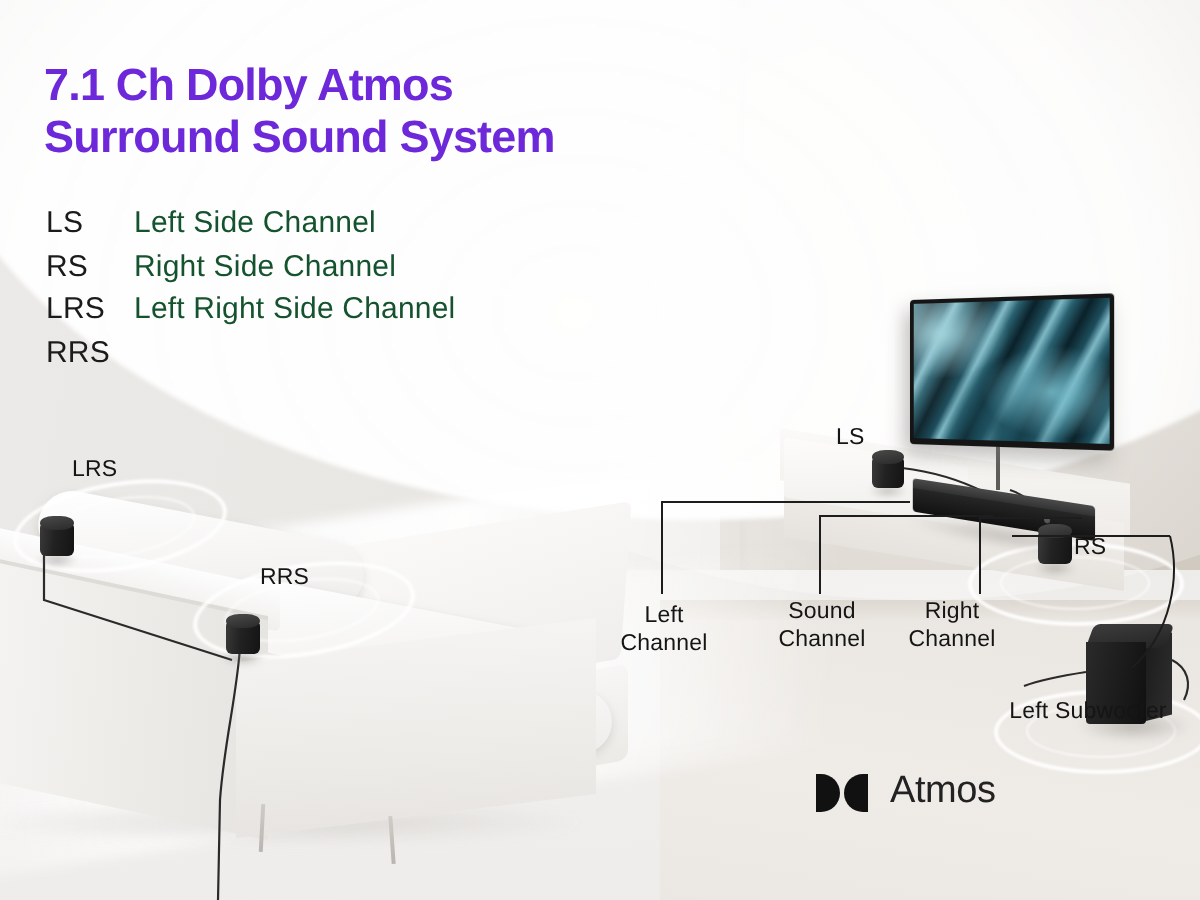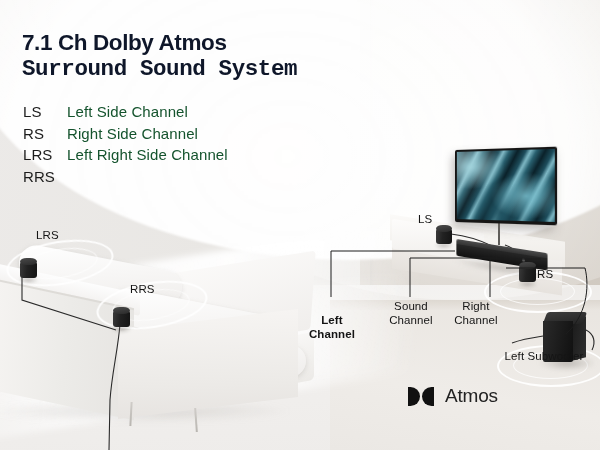--- a/index.html
+++ b/index.html
@@ -34,23 +34,23 @@
     background:radial-gradient(ellipse at 50% 70%,rgba(255,255,255,.55) 0%,rgba(255,255,255,0) 70%);}
   .floor-sheen{position:absolute;left:-60px;top:255px;width:520px;height:150px;
     background:linear-gradient(104deg,rgba(255,255,255,0) 0%,rgba(255,255,255,.85) 38%,rgba(255,255,255,.95) 55%,rgba(255,255,255,0) 90%);
     transform:rotate(-9deg);filter:blur(3px);}
   .floor-sheen2{position:absolute;left:-40px;top:300px;width:480px;height:90px;
     background:linear-gradient(100deg,rgba(255,255,255,0) 0%,rgba(255,255,255,.8) 45%,rgba(255,255,255,0) 92%);
     transform:rotate(-7deg);filter:blur(4px);}
 
   
   .title{position:absolute;left:22px;top:30px;width:340px;
-    font-size:22.5px;font-weight:700;color:#0f172a;line-height:1.16;
+    font-size:22.5px;font-weight:700;color:#6d28d9;line-height:1.16;
     letter-spacing:-.4px;z-index:40;}
-  .title .l2{display:block;font-family:Liberation Mono, monospace;}
+  .title .l2{display:block;}
   .legend{position:absolute;left:23px;top:103px;z-index:40;}
   .legend-row{display:flex;align-items:baseline;margin-bottom:4.5px;}
   .legend-key{width:44px;font-size:15px;color:#1b1b1b;letter-spacing:.1px;}
   .legend-val{font-size:15px;color:#14532d;letter-spacing:.1px;}
 
   
   .sofa{position:absolute;left:-10px;top:252px;width:330px;height:175px;z-index:14;}
   .sofa-backrest{position:absolute;left:0;top:26px;width:150px;height:22px;
     background:linear-gradient(180deg,#fdfdfd,#f1efed);
     transform:skewY(12deg);border-radius:3px;}
@@ -290,21 +290,21 @@
     <path d="M585 268 C590 288 586 316 566 334" fill="none" stroke="#1d1d1d" stroke-width="1"></path>
     <path d="M585 268 L506 268" fill="none" stroke="#1d1d1d" stroke-width="1"></path>
     <path d="M506 268 L506 346 L534 352" fill="none" stroke="#1d1d1d" stroke-width="1" opacity="0"></path>
   </svg>
 
   <div class="lbl" style="left:36px;top:229px;">LRS</div>
   <div class="lbl" style="left:130px;top:283px;">RRS</div>
   <div class="lbl" style="left:418px;top:213px;">LS</div>
   <div class="lbl" style="left:537px;top:268px;">RS</div>
 
-  <div class="lbl" style="left:306px;top:314px;width:52px;font-weight:bold;">
+  <div class="lbl" style="left:306px;top:302px;width:52px;">
     <div>Left</div>
     <div>Channel</div>
   </div>
 
   <div class="lbl" style="left:382px;top:300px;width:58px;">
     <div>Sound</div>
     <div>Channel</div>
   </div>
 
   <div class="lbl" style="left:448px;top:300px;width:56px;">

